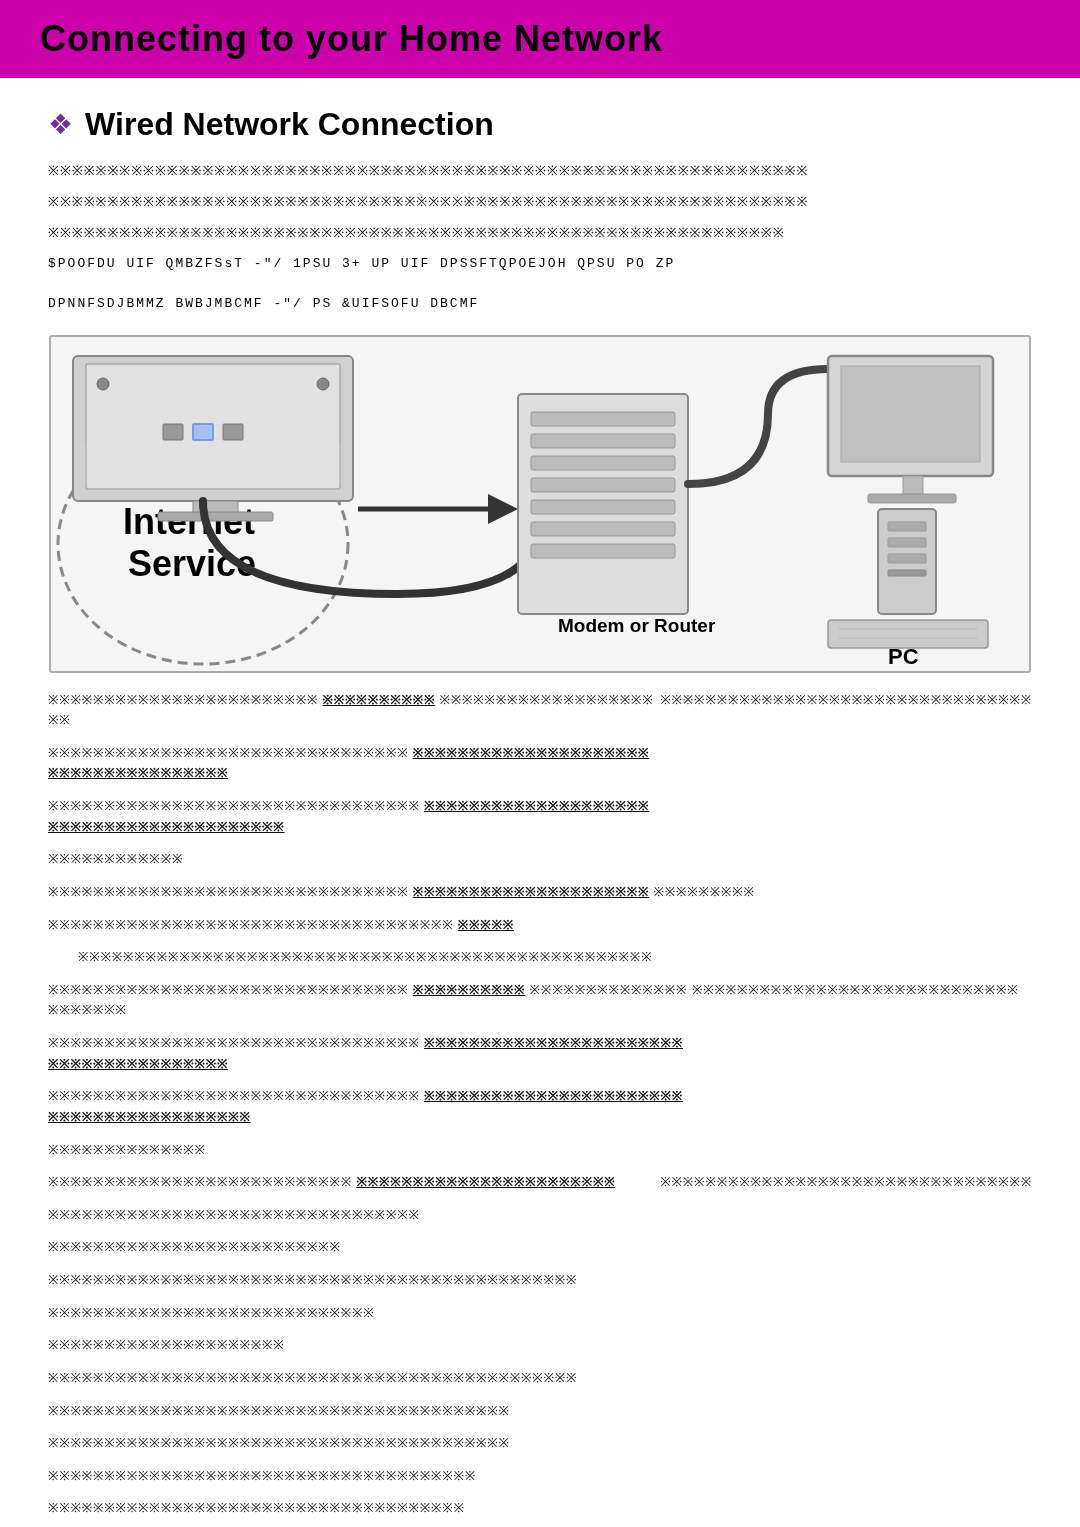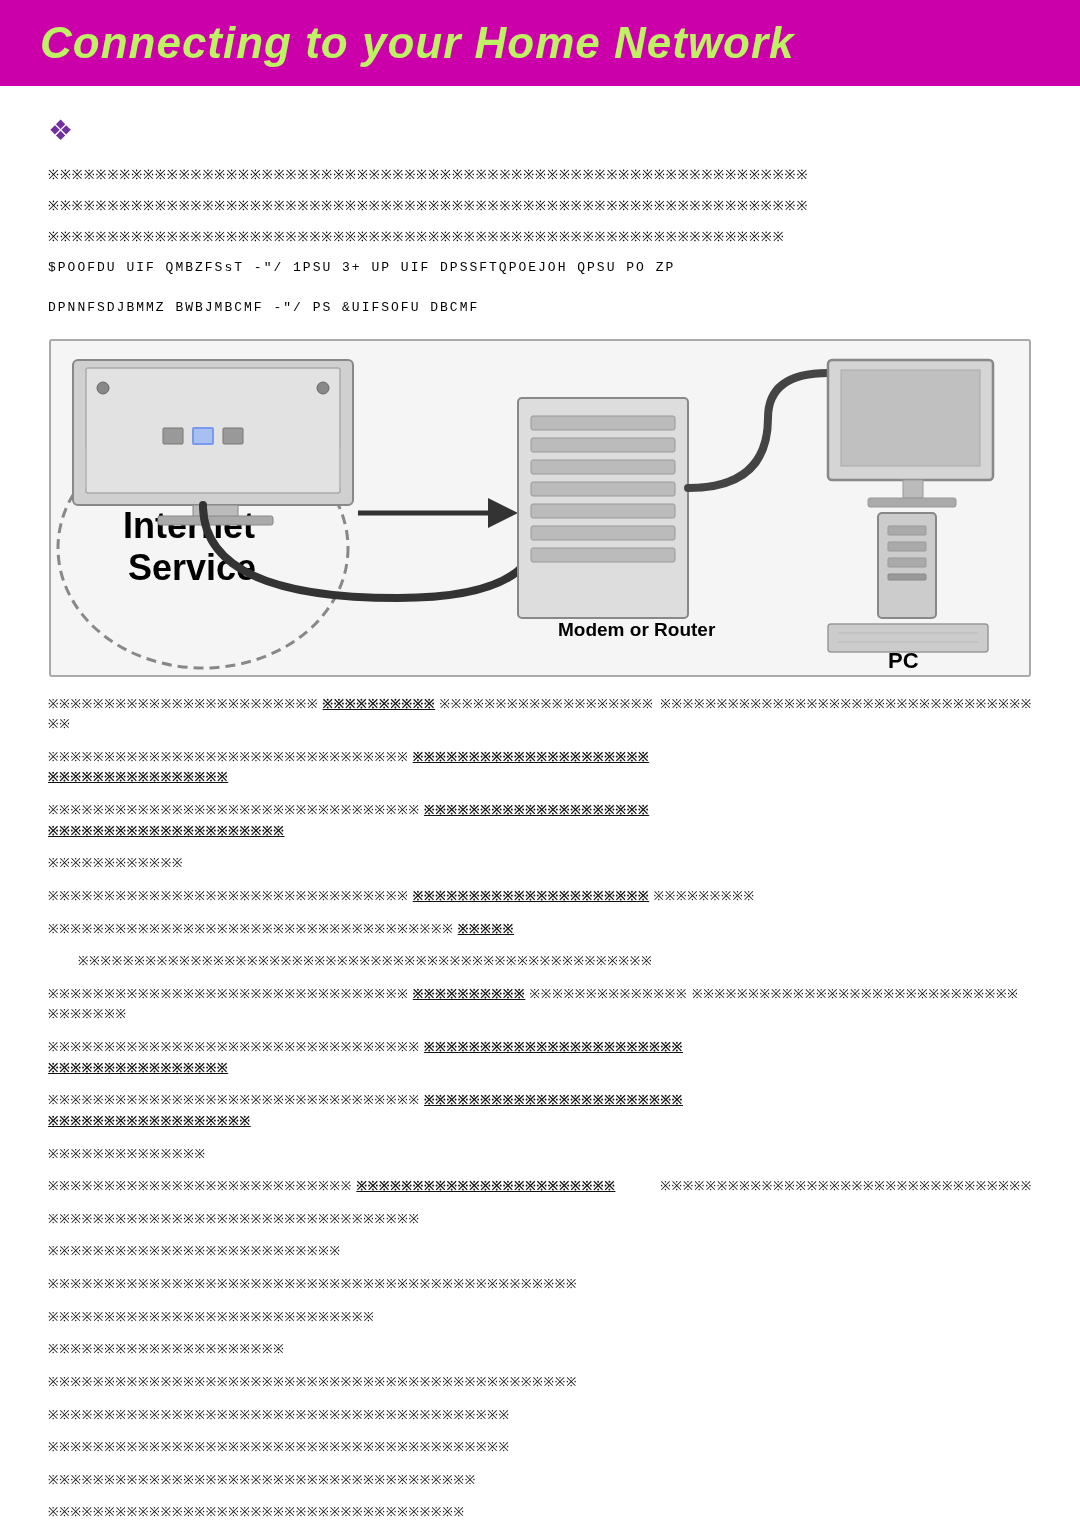--- a/index.html
+++ b/index.html
@@ -11,24 +11,23 @@
       position: relative;
     }
 
     
     .header-banner {
       background: #cc00aa;
       padding: 18px 40px 18px 40px;
       margin: 0;
     }
     .header-title {
-      color: #bef264;
-      font-size: 44px;
+      color: #000000;
+      font-size: 36px;
       font-weight: bold;
-      font-style: italic;
       letter-spacing: 1px;
     }
 
     .main-content {
       padding: 28px 48px 40px 48px;
     }
 
     
     .section-heading {
       display: flex;
@@ -102,20 +101,21 @@
 <body>
 
 <div class="header-banner">
   <h1 class="header-title">Connecting to your Home Network</h1>
 </div>
 
 <div class="main-content">
 
   <div class="section-heading">
     <span class="diamond-icon">❖</span>
+    <span class="section-title">Wired Network Connection</span>
   </div>
 
   <div class="scrambled-text">※※※※※※※※※※※※※※※※※※※※※※※※※※※※※※※※※※※※※※※※※※※※※※※※※※※※※※※※※※※※※※※※</div>
   <div class="scrambled-text">※※※※※※※※※※※※※※※※※※※※※※※※※※※※※※※※※※※※※※※※※※※※※※※※※※※※※※※※※※※※※※※※</div>
   <div class="scrambled-text">※※※※※※※※※※※※※※※※※※※※※※※※※※※※※※※※※※※※※※※※※※※※※※※※※※※※※※※※※※※※※※</div>
 
   <div class="intro-text">$POOFDU UIF QMBZFSsT -"/ 1PSU 3+    UP UIF DPSSFTQPOEJOH QPSU PO ZP</div>
   <div class="intro-text">DPNNFSDJBMMZ BWBJMBCMF -"/ PS &amp;UIFSOFU DBCMF</div>
 
   <div class="diagram-svg-container">

